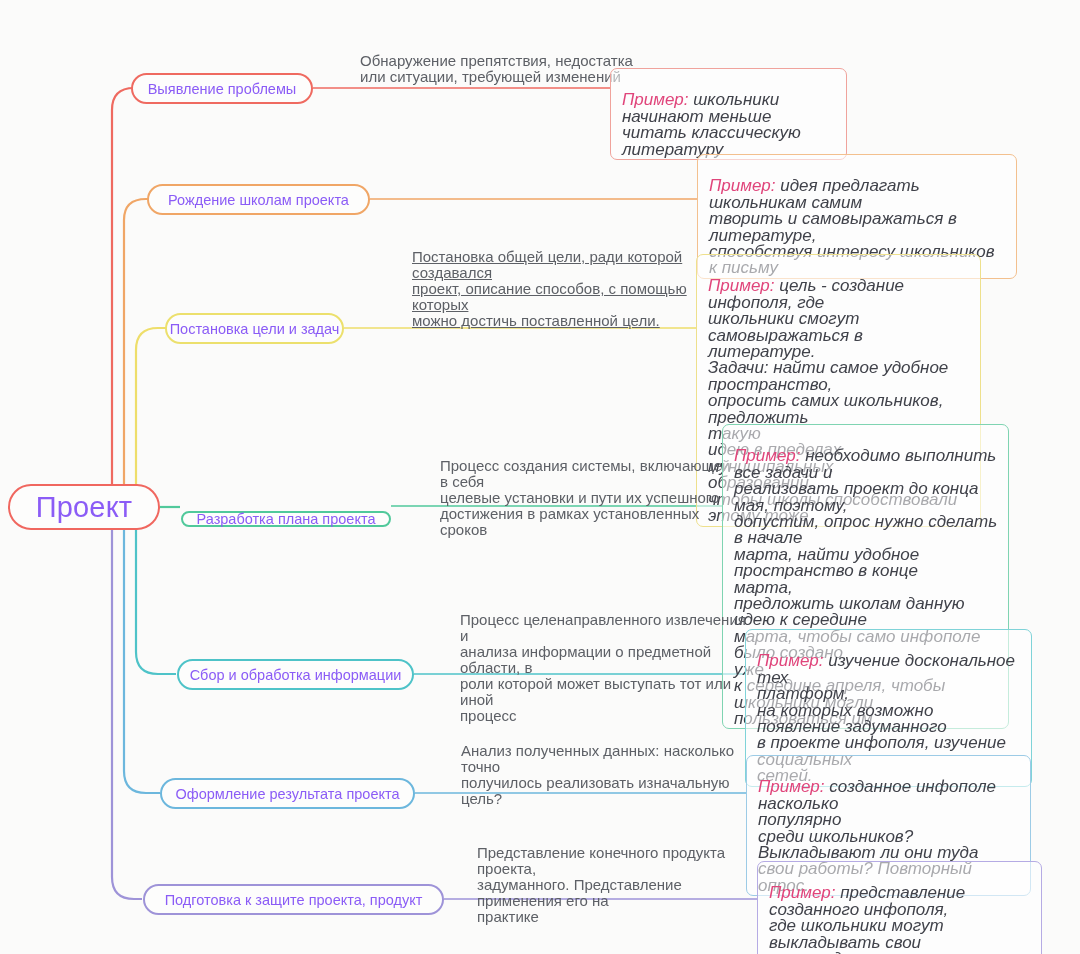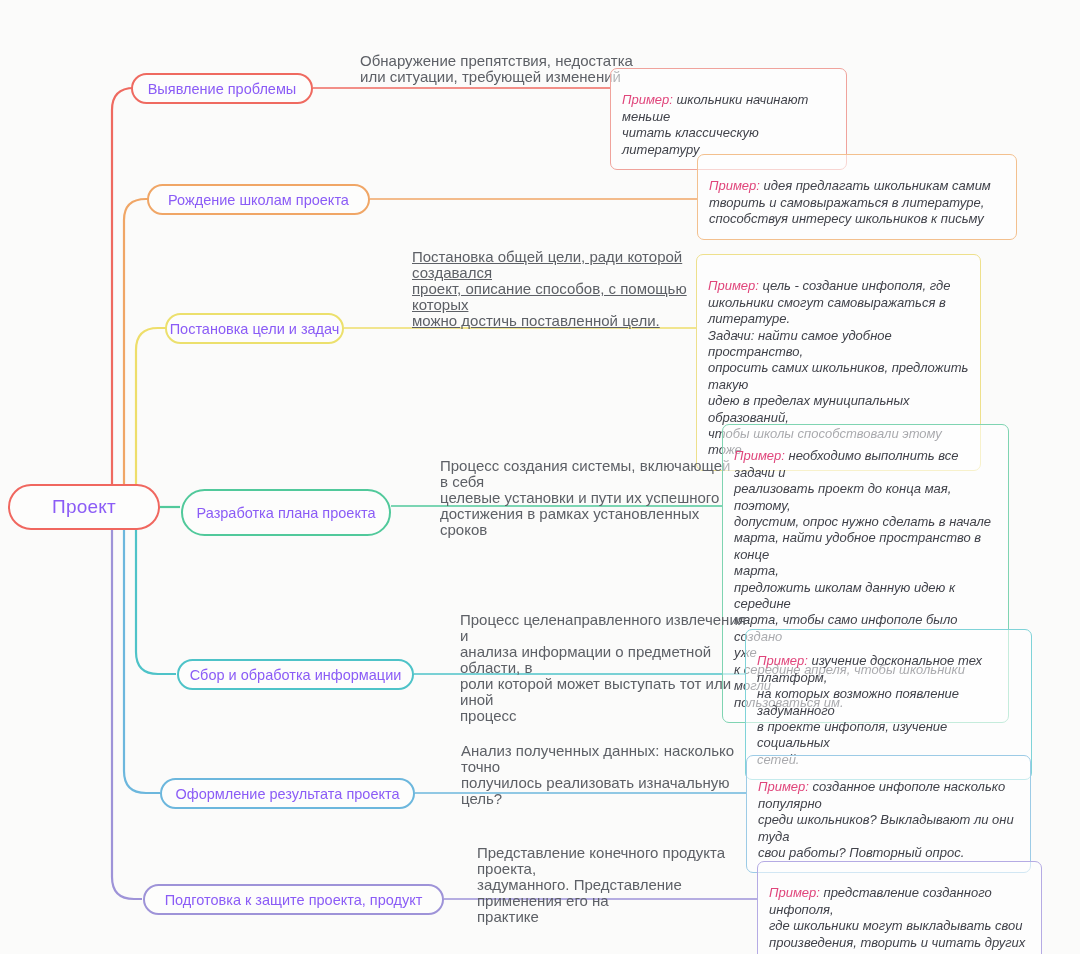--- a/index.html
+++ b/index.html
@@ -31,41 +31,41 @@
     border-radius: 999px;
     border: 2px solid #888;
     display: flex;
     align-items: center;
     justify-content: center;
     padding: 0 14px;
     white-space: nowrap;
     color: #8b5cf6;
   }
   .root-node {
-    font-size: 19px;
+    font-size: 29px;
     border-width: 2.5px;
     letter-spacing: .2px;
   }
   .branch-node {
     font-size: 14.5px;
   }
   .desc {
     position: absolute;
     font-size: 15px;
     line-height: 16px;
     color: #5d6066;
     white-space: pre-line;
   }
   .example {
     position: absolute;
     border: 1.6px solid #bbb;
     border-radius: 7px;
     background: rgba(255,255,255,0.55);
-    padding: 7px 10px 11px 11px;
-    font-size: 13px;
+    padding: 7px 10px 1px 11px;
+    font-size: 17px;
     line-height: 16.4px;
     font-style: italic;
     color: #40424a;
     white-space: pre-line;
   }
   .example .kw {
     color: #e0457b;
     font-style: italic;
   }
 </style>
@@ -134,21 +134,21 @@
 школьники смогут самовыражаться в
 литературе.
 Задачи: найти самое удобное пространство,
 опросить самих школьников, предложить
 такую
 идею в пределах муниципальных
 образований,
 чтобы школы способствовали этому тоже</span>
   </div>
 
-  <div class="node branch-node" style="left:181px; top:489px; width:210px; height:47px; border-color:#51c99b;">
+  <div class="node branch-node" style="left:181px; top:511px; width:210px; height:16px; border-color:#51c99b;">
     <span>Разработка плана проекта</span>
   </div>
   <div class="desc" style="left:440px; top:458px; width:300px;">Процесс создания системы, включающей в себя
 целевые установки и пути их успешного
 достижения в рамках установленных сроков</div>
   <div class="example" style="left:722px; top:424px; width:287px; border-color:#7fd4b2;">
     <span class="kw">Пример:</span><span> необходимо выполнить все задачи и
 реализовать проект до конца мая, поэтому,
 допустим, опрос нужно сделать в начале
 марта, найти удобное пространство в конце

